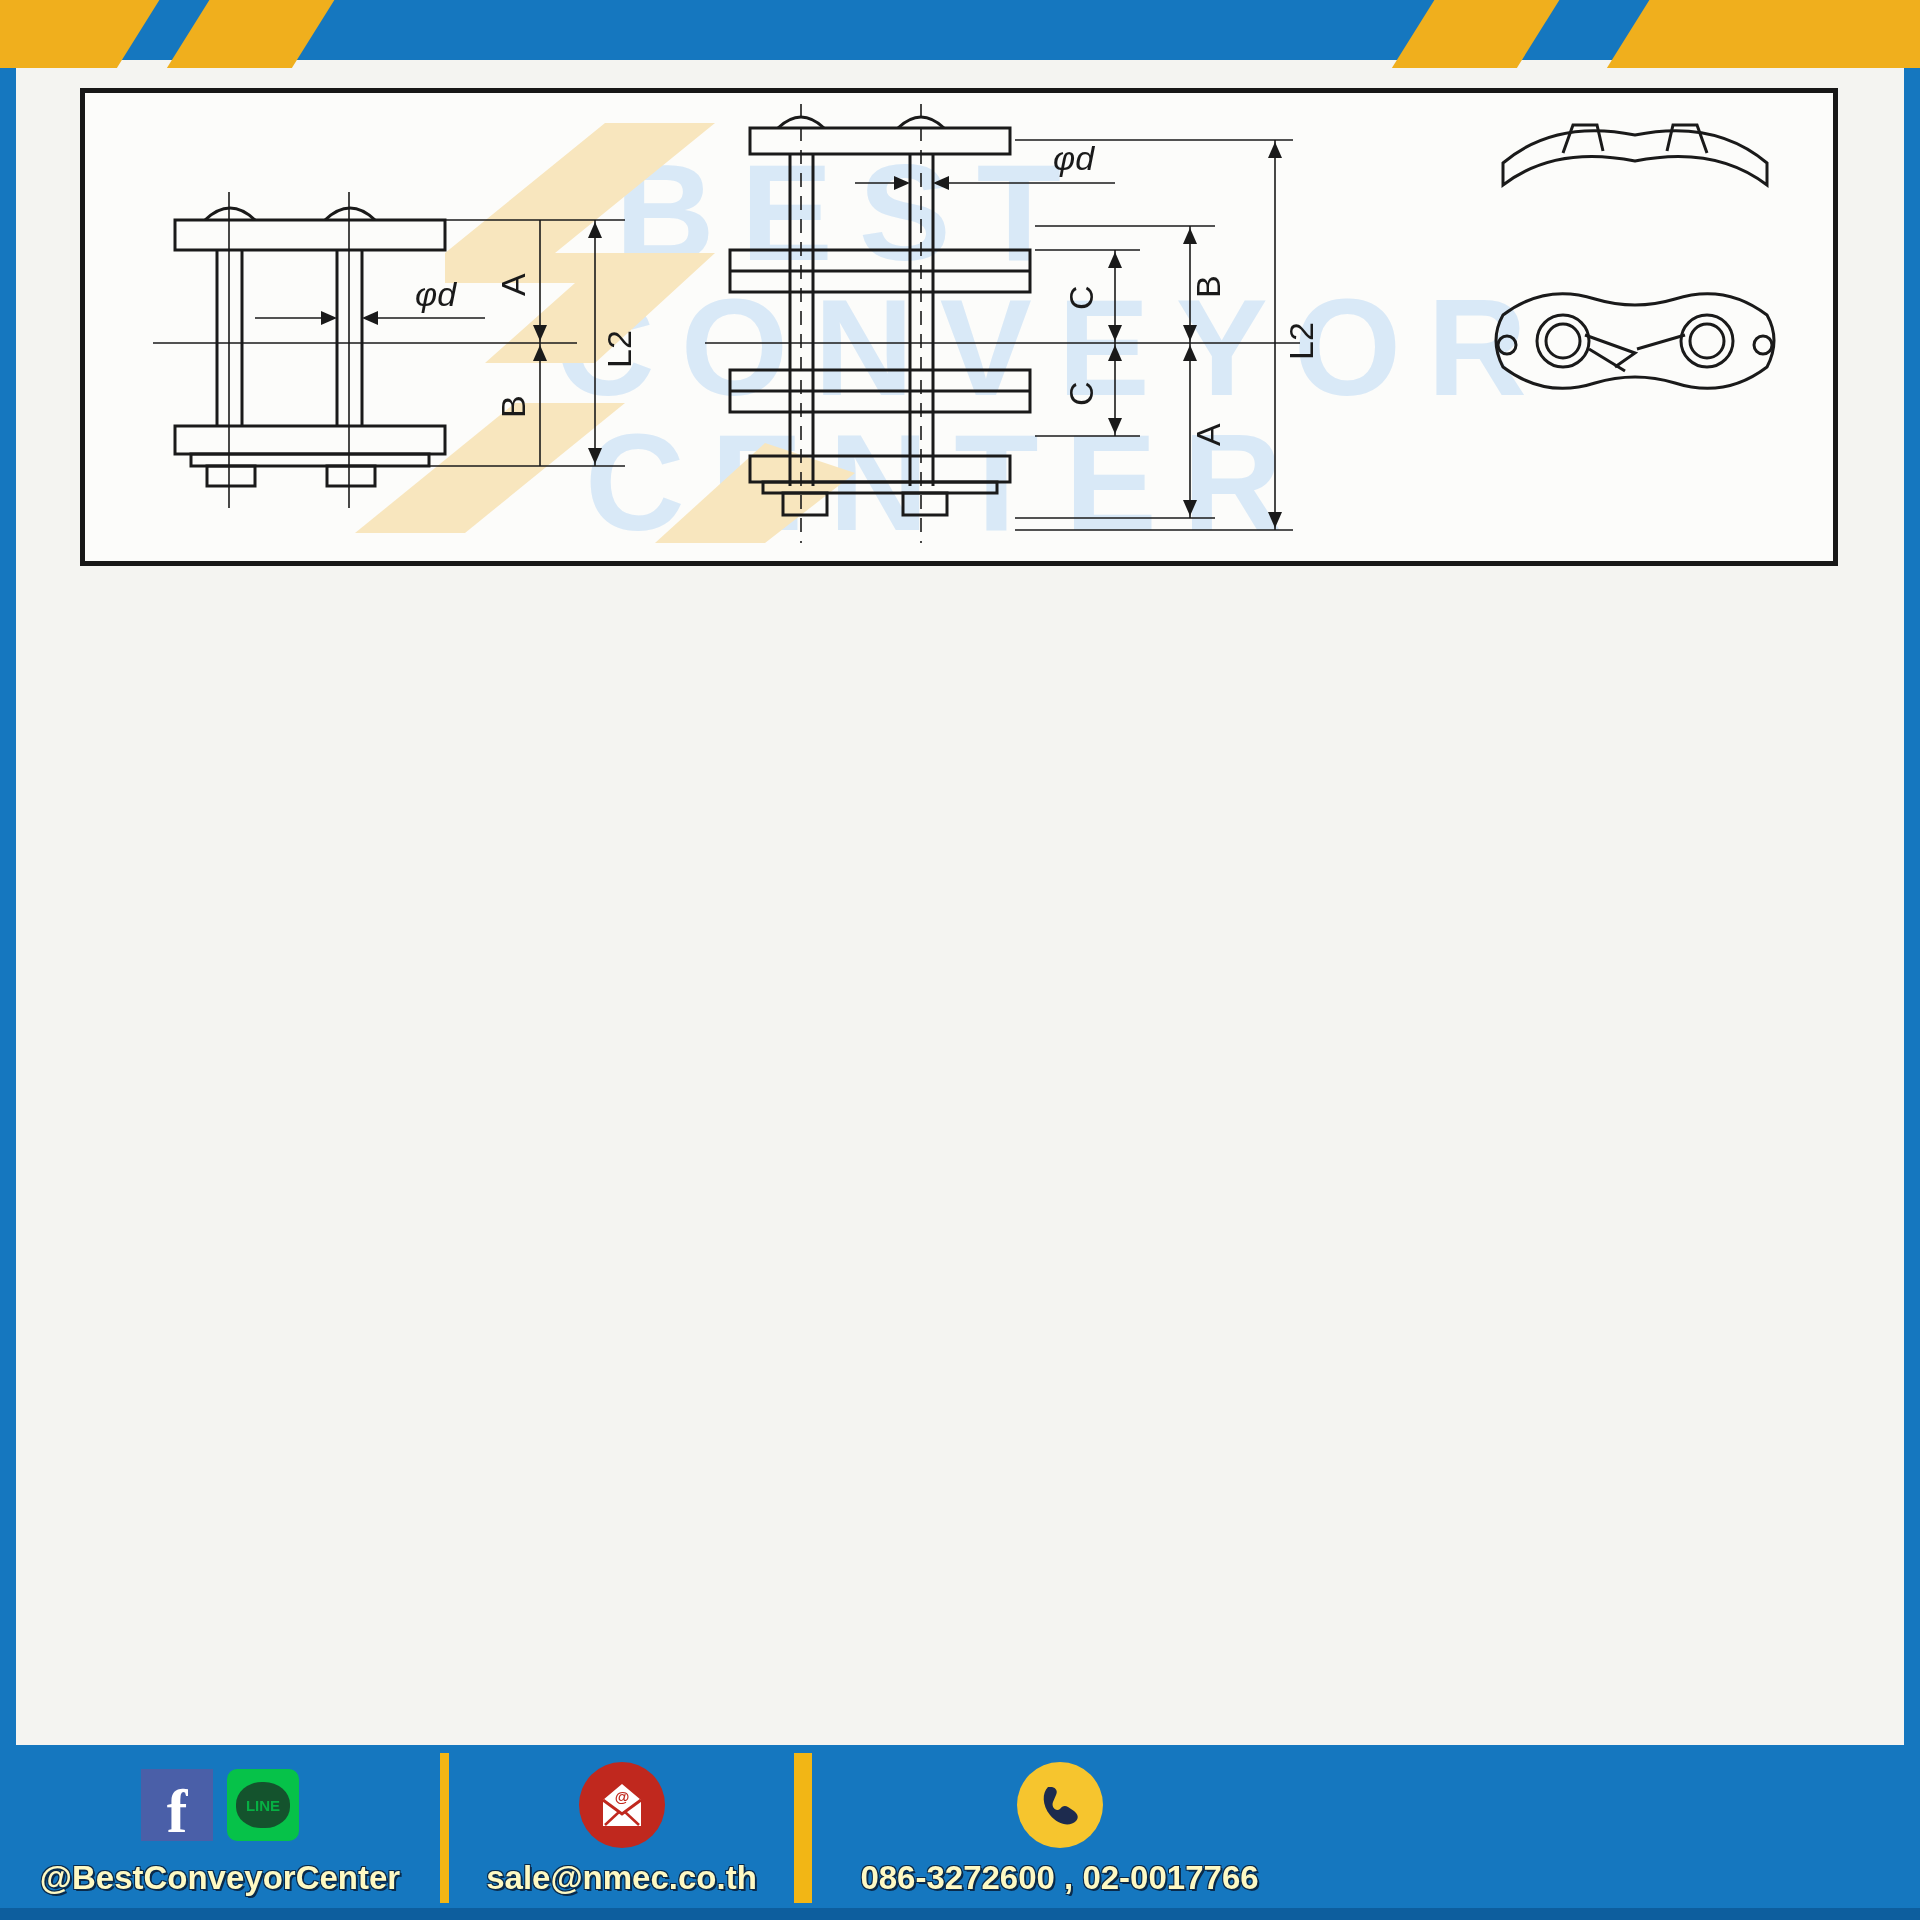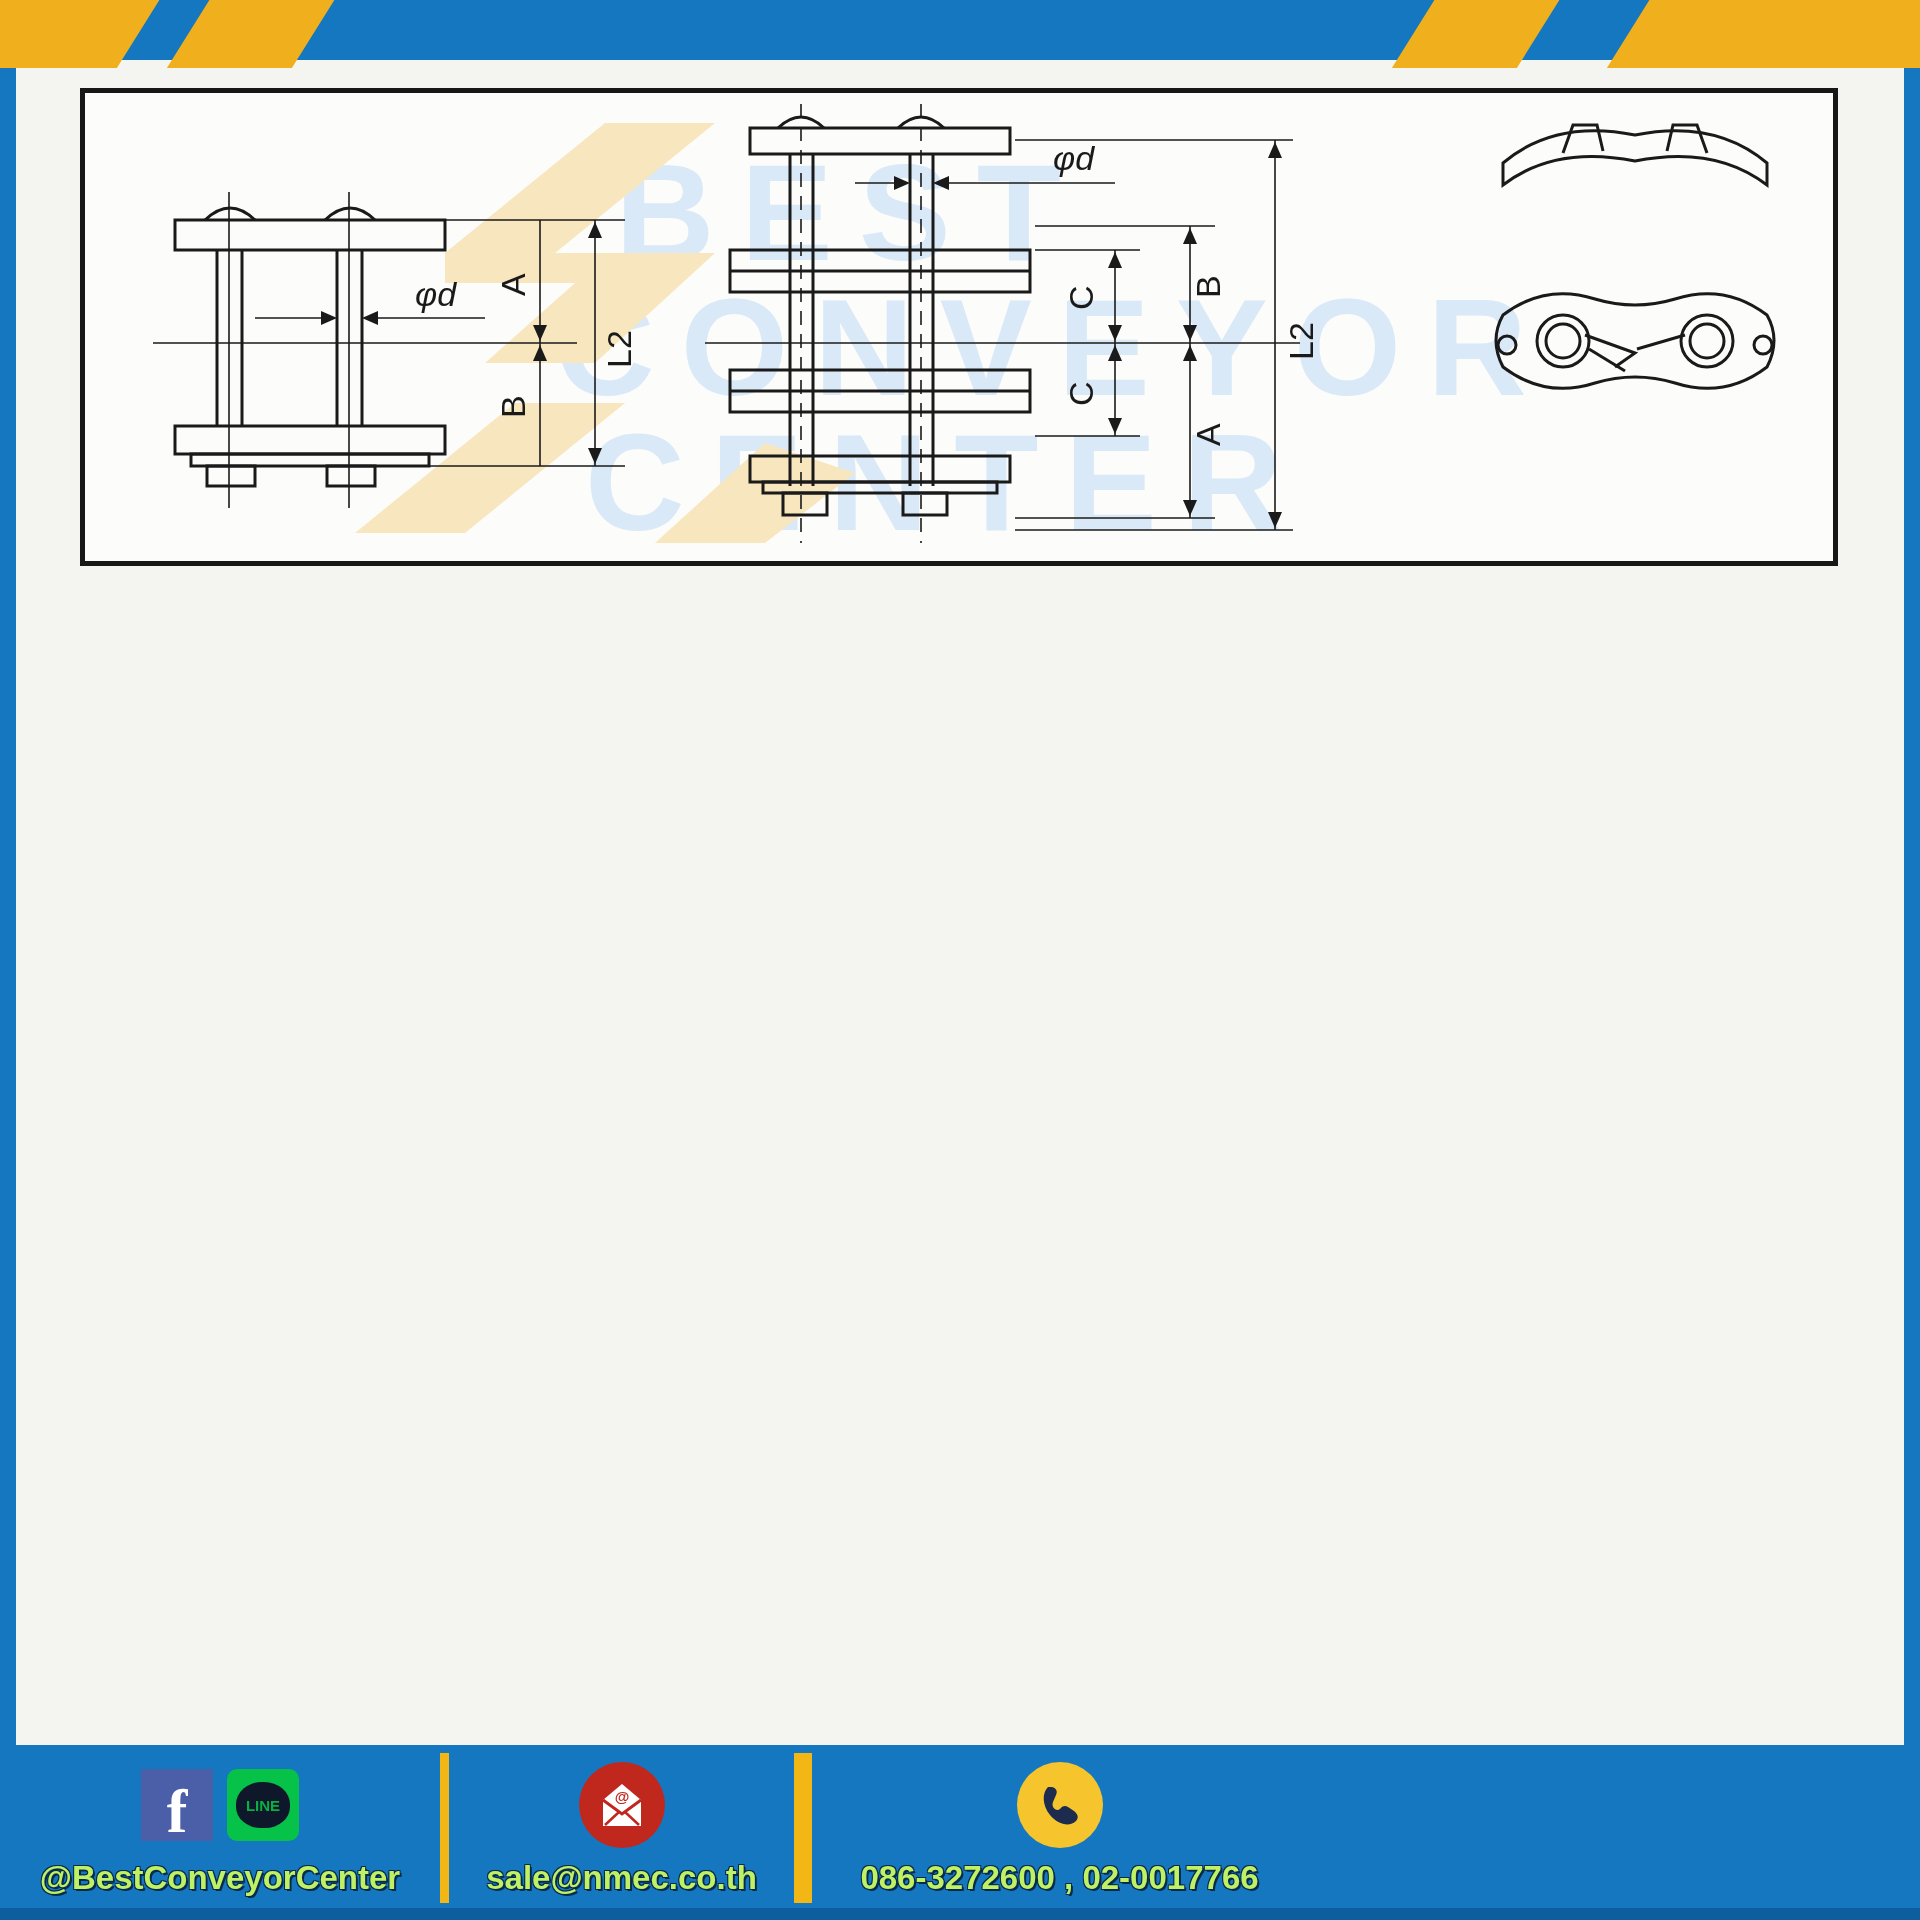--- a/index.html
+++ b/index.html
@@ -36,29 +36,29 @@
   tr.grp th { height:62px; }
   tr.sub th { height:140px; line-height:2.1; }
   tbody tr { height:52px; }
   .pre { white-space:pre-line; }
   th.tall { line-height:2.1; }
   
   .footer { position:absolute; left:0; top:1745px; width:1920px; height:175px;
             background:#1577BF; display:flex; align-items:stretch; z-index:5; }
   .fsec { display:flex; flex-direction:column; align-items:center; justify-content:flex-start; padding-top:10px; }
   .fsec .icons { height:100px; display:flex; align-items:center; gap:14px; }
-  .flabel { margin-top:4px; color:#bef264; font-weight:bold; font-size:33px;
+  .flabel { margin-top:4px; color:#fef9c3; font-weight:bold; font-size:33px;
             text-shadow:2px 2px 0 #0a2a4a, -1px -1px 0 #0a2a4a, 1px -1px 0 #0a2a4a, -1px 1px 0 #0a2a4a; }
   .fdivider { width:9px; background:#F2B615; margin-top:8px; height:150px; align-self:flex-start; }
   .bottomstripe { position:absolute; left:0; bottom:0; width:1920px; height:12px; background:#0D5E9E; z-index:6; }
   
   .fb-icon { width:72px; height:72px; background:#4A5FA8; display:flex; align-items:flex-end; justify-content:center; }
   .fb-icon span { color:#fff; font-weight:bold; font-size:62px; line-height:0.95; font-family:"Liberation Serif",serif; }
   .line-icon { width:72px; height:72px; background:#06C249; border-radius:10px; display:flex; align-items:center; justify-content:center; }
-  .line-bubble { width:54px; height:46px; background:#0f172a; border-radius:48% 48% 46% 46%; display:flex; align-items:center; justify-content:center; }
+  .line-bubble { width:54px; height:46px; background:#14532d; border-radius:48% 48% 46% 46%; display:flex; align-items:center; justify-content:center; }
   .line-bubble span { color:#06B043; font-weight:bold; font-size:15px; letter-spacing:0px; }
   .round-icon { width:86px; height:86px; border-radius:50%; display:flex; align-items:center; justify-content:center; }
   .email-bg { background:#C0281E; }
   .globe-bg { background:#2FA8E1; }
   .phone-bg { background:#F6C52E; }
 </style>
 </head>
 <body>
 
 <div class="canvas">

